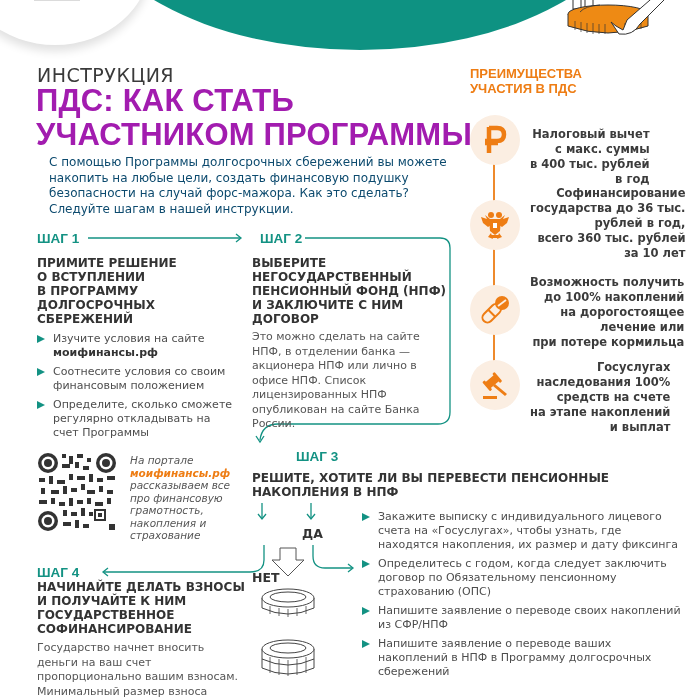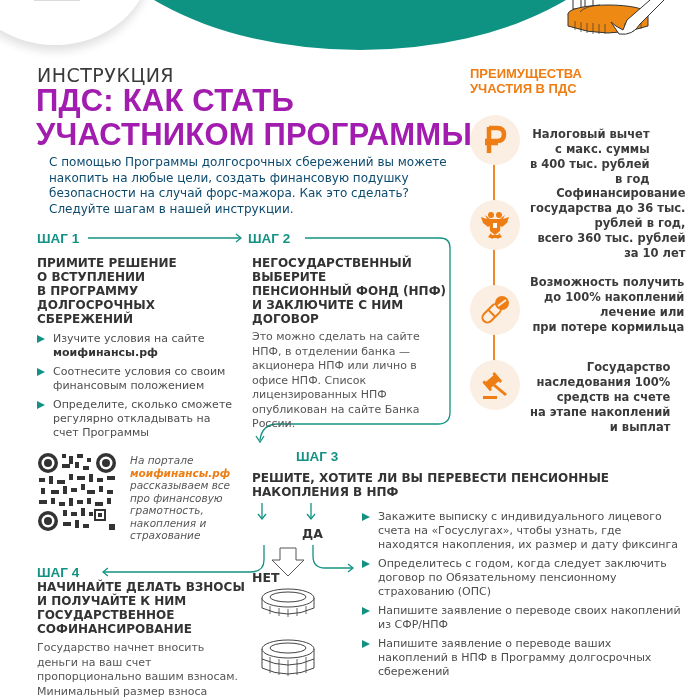--- a/index.html
+++ b/index.html
@@ -191,24 +191,24 @@
       <rect x="46" y="72" width="6" height="4"></rect>
       <rect x="72" y="72" width="6" height="6"></rect>
   </g>
 </svg>
 <div class="qr-text">
   <div>На портале</div>
   <div class="hl">моифинансы.рф</div>
   <div>рассказываем все про финансовую грамотность, накопления и страхование</div>
 </div>
 
-<div class="step-head" style="left:248px; top:231px;text-align:center;">ШАГ 2</div>
+<div class="step-head" style="left:260px; top:231px;text-align:center;">ШАГ 2</div>
 <div class="step-title" style="left:252px; top:256px;">
+  <div>ВЫБЕРИТЕ</div>
   <div>НЕГОСУДАРСТВЕННЫЙ</div>
-  <div>ВЫБЕРИТЕ</div>
   <div>ПЕНСИОННЫЙ ФОНД (НПФ)</div>
   <div>И ЗАКЛЮЧИТЕ С НИМ</div>
   <div>ДОГОВОР</div>
 </div>
 <div class="para" style="left:252px; top:330px; width:190px;">Это можно сделать на сайте НПФ, в отделении банка — акционера НПФ или лично в офисе НПФ. Список лицензированных НПФ опубликован на сайте Банка России.</div>
 
 <div class="step-head" style="left:252px; top:449px;padding-left:44px;">ШАГ 3</div>
 <div class="step-title" style="left:252px; top:471px;">
   <div>РЕШИТЕ, ХОТИТЕ ЛИ ВЫ ПЕРЕВЕСТИ ПЕНСИОННЫЕ</div>
   <div>НАКОПЛЕНИЯ В НПФ</div>
@@ -283,39 +283,40 @@
           <rect x="2" y="15" width="22" height="10" rx="5" fill="none" stroke="#ee7d14" stroke-width="2"></rect>
           <line x1="13" y1="15" x2="13" y2="25" stroke="#ee7d14" stroke-width="2"></line>
         </g>
       <circle cx="23" cy="9" r="7" fill="#ee7d14"></circle>
         <line x1="19" y1="12" x2="27" y2="6" stroke="#fbeee2" stroke-width="1.8"></line>
     </svg>
   </div>
   <div class="adv-text" style="top:-10px;">
     <div>Возможность получить</div>
       <div>до 100% накоплений</div>
+      <div>на дорогостоящее</div>
       <div>лечение или</div>
       <div>при потере кормильца</div>
   </div>
 </div>
 
 <div class="adv-item" style="top:360px;">
   <div class="adv-icon" style="top:0;">
     <svg width="32" height="32" viewBox="0 0 32 32">
       <g fill="#ee7d14">
         <g transform="rotate(-40 14 12)">
             <rect x="6" y="8" width="14" height="8" rx="1"></rect>
             <rect x="5" y="6" width="3" height="12" rx="1"></rect>
             <rect x="18" y="6" width="3" height="12" rx="1"></rect>
           </g>
         <path d="M16 15 L28 25 L26 27 L14 17 Z"></path>
         <rect x="4" y="27" width="14" height="3"></rect>
       </g>
     </svg>
   </div>
   <div class="adv-text" style="top:0px;">
-    <div>Государство</div>
+    <div>Госуслугах</div>
       <div>наследования 100%</div>
       <div>средств на счете</div>
       <div>на этапе накоплений</div>
       <div>и выплат</div>
   </div>
 </div>
 
 </body></html>

